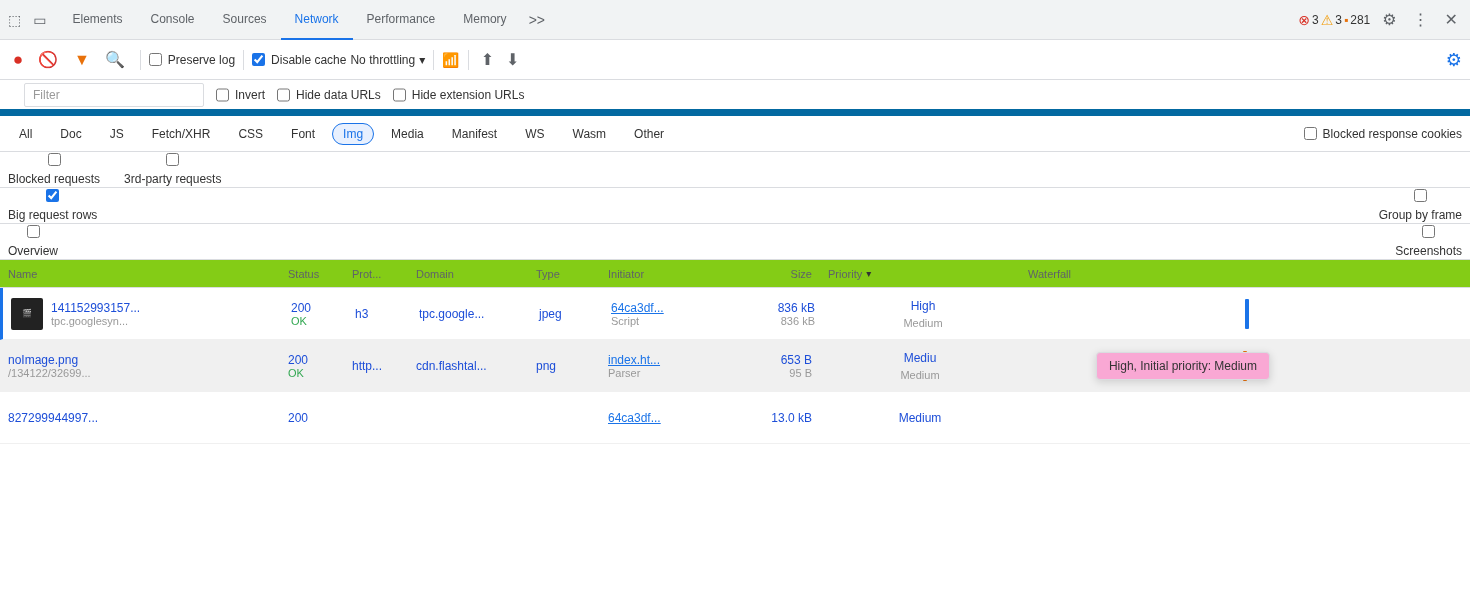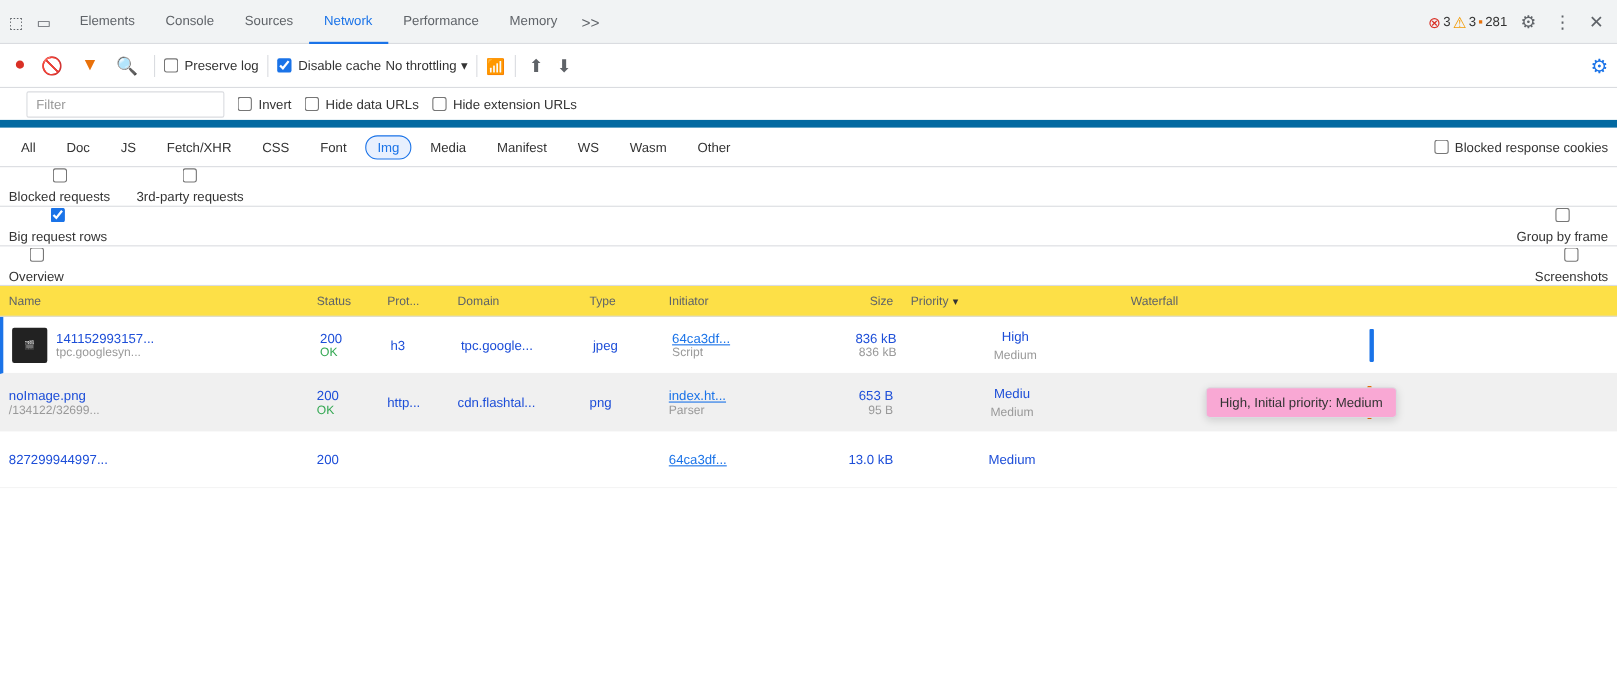--- a/index.html
+++ b/index.html
@@ -38,42 +38,42 @@
     .settings-blue { color: #1a73e8; font-size: 18px; cursor: pointer; margin-left: auto; }
 
     
     .filter-row {
       display: flex; align-items: center; height: 36px; border-bottom: 7px solid #0369a1; padding: 0 24px; gap: 12px;
     }
     .filter-input {
       border: 1px solid #dadce0; border-radius: 2px; padding: 4px 8px; font-size: 12px; width: 180px; outline: none; color: #333;
     }
     .filter-input::placeholder { color: #999; }
-    .filter-option { display: flex; align-items: center; gap: 6px; font-size: 12px; cursor: pointer; }
+    .filter-option { display: flex; gap: 6px; font-size: 12px; cursor: pointer; }
 
     
     .filter-types {
       display: flex; align-items: center; height: 36px; border-bottom: 1px solid #dadce0; padding: 0 8px; gap: 6px;
     }
     .filter-btn {
       padding: 3px 10px; border: 1px solid transparent; border-radius: 12px; font-size: 12px; cursor: pointer;
       background: none; color: #333; white-space: nowrap;
     }
     .filter-btn.active { background: #e8f0fe; color: #1a73e8; border-color: #1a73e8; }
     .filter-type-spacer { flex: 1; }
     .blocked-cookies-label { display: flex; align-items: center; gap: 6px; font-size: 12px; cursor: pointer; }
 
     
     .options-row {
       display: flex; align-items: center; height: 36px; padding: 0 8px; gap: 24px; border-bottom: 1px solid #dadce0;
     }
     .option-item { display: flex; align-items: center; gap: 6px; font-size: 12px; cursor: pointer; flex-direction: column; }
     .option-spacer { flex: 1; }
     .table-header {
-      display: flex; align-items: center; height: 28px; background: #fde047;
+      display: flex; align-items: center; height: 28px; background: #84cc16;
       border-bottom: 1px solid #dadce0; font-size: 11px; font-weight: 500; color: #5f6368;
     }
     .col-name { width: 280px; min-width: 280px; padding: 0 8px; }
     .col-status { width: 64px; min-width: 64px; padding: 0 8px; }
     .col-prot { width: 64px; min-width: 64px; padding: 0 8px; }
     .col-domain { width: 120px; min-width: 120px; padding: 0 8px; }
     .col-type { width: 72px; min-width: 72px; padding: 0 8px; }
     .col-initiator { width: 120px; min-width: 120px; padding: 0 8px; }
     .col-size { width: 100px; min-width: 100px; padding: 0 8px; text-align: right; }
     .col-priority { width: 200px; min-width: 200px; padding: 0 8px; display: flex; align-items: center; gap: 4px; }

